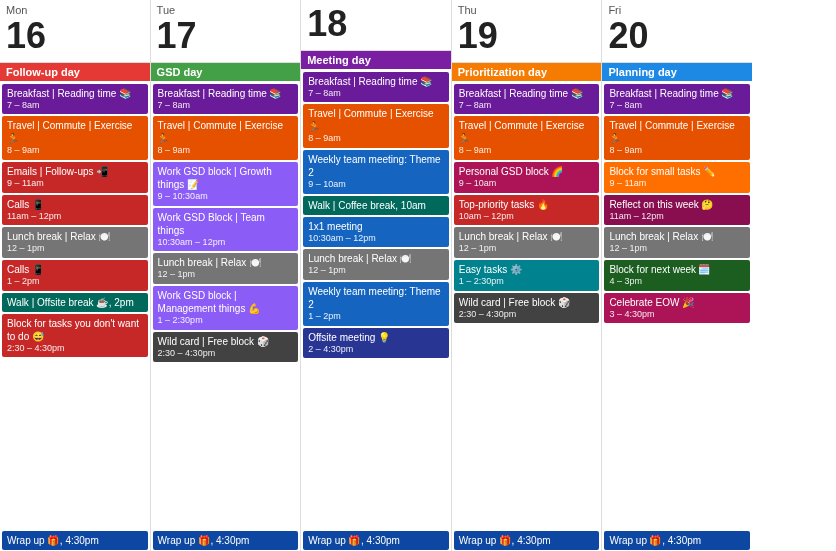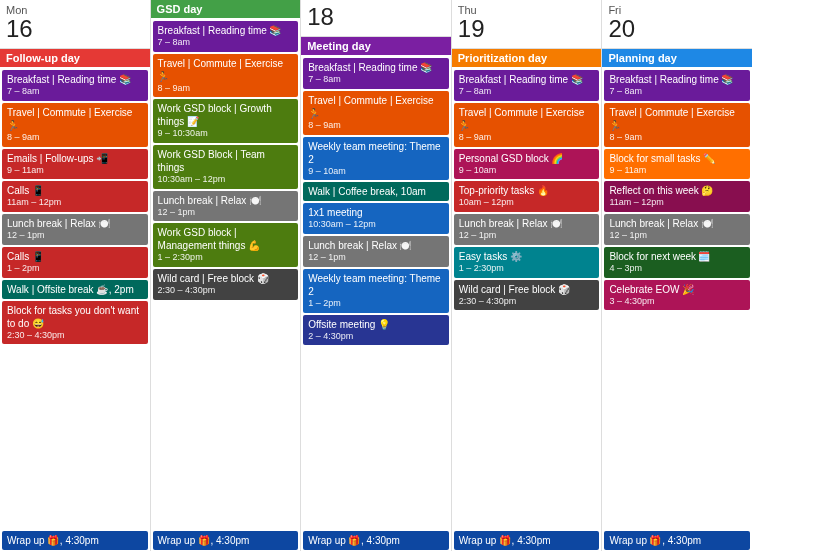--- a/index.html
+++ b/index.html
@@ -2,40 +2,40 @@
 <html><head>
   <meta charset="utf-8">
   <style>
     * { box-sizing: border-box; margin: 0; padding: 0; }
     body { font-family: Arial, sans-serif; font-size: 11px; background: #fff; }
     .calendar { display: flex; width: 752px; min-height: 551px; }
     .day-col { flex: 1; border-right: 1px solid #ddd; display: flex; flex-direction: column; }
     .day-col:last-child { border-right: none; }
     .day-header { padding: 4px 6px 6px 6px; border-bottom: 1px solid #ddd; }
     .day-name { font-size: 11px; color: #555; }
-    .day-num { font-size: 24px; font-weight: 400; color: #222; line-height: 1.1; }
+    .day-num { font-size: 36px; font-weight: 700; color: #222; line-height: 1.1; }
     .day-label { padding: 3px 6px; font-size: 11px; font-weight: bold; color: #fff; margin-bottom: 2px; }
     .event { padding: 3px 5px; margin: 1px 2px; border-radius: 2px; font-size: 10px; line-height: 1.3; color: #fff; font-weight: 500; }
     .event .time { font-size: 9px; display: block; opacity: 0.9; }
     .spacer { flex: 1; }
 
     
     .label-red { background: #e53935; }
     .label-green { background: #43a047; }
     .label-purple { background: #7b1fa2; }
     .label-orange { background: #f57c00; }
     .label-blue { background: #1e88e5; }
 
     
     .ev-purple { background: #6a1b9a; }
     .ev-orange { background: #e65100; }
     .ev-red { background: #c62828; }
     .ev-teal { background: #00695c; }
     .ev-grey { background: #757575; }
-    .ev-green { background: #4d7c0f; }
+    .ev-green { background: #8b5cf6; }
     .ev-blue { background: #1565c0; }
     .ev-pink { background: #ad1457; }
     .ev-indigo { background: #283593; }
     .ev-cyan { background: #00838f; }
     .ev-darkgrey { background: #424242; }
     .ev-magenta { background: #880e4f; }
     .ev-darkgreen { background: #1b5e20; }
     .ev-amber { background: #ff6f00; }
     .ev-wrap-up { background: #0d47a1; }
   </style>
@@ -54,20 +54,24 @@
       <div class="event ev-red"><span>Emails | Follow-ups 📲</span><span class="time">9 – 11am</span></div>
       <div class="event ev-red"><span>Calls 📱</span><span class="time">11am – 12pm</span></div>
       <div class="event ev-grey"><span>Lunch break | Relax 🍽️</span><span class="time">12 – 1pm</span></div>
       <div class="event ev-red"><span>Calls 📱</span><span class="time">1 – 2pm</span></div>
       <div class="event ev-teal"><span>Walk | Offsite break ☕, 2pm</span></div>
       <div class="event ev-red"><span>Block for tasks you don't want to do 😅</span><span class="time">2:30 – 4:30pm</span></div>
       <div class="spacer"></div>
       <div class="event ev-wrap-up">Wrap up 🎁, 4:30pm</div>
     </div>
     <div class="day-col">
+      <div class="day-header">
+        <div class="day-name">Tue</div>
+        <div class="day-num">17</div>
+      </div>
       <div class="day-label label-green">GSD day</div>
       <div class="event ev-purple"><span>Breakfast | Reading time 📚</span><span class="time">7 – 8am</span></div>
       <div class="event ev-orange"><span>Travel | Commute | Exercise 🏃</span><span class="time">8 – 9am</span></div>
       <div class="event ev-green"><span>Work GSD block | Growth things 📝</span><span class="time">9 – 10:30am</span></div>
       <div class="event ev-green"><span>Work GSD Block | Team things</span><span class="time">10:30am – 12pm</span></div>
       <div class="event ev-grey"><span>Lunch break | Relax 🍽️</span><span class="time">12 – 1pm</span></div>
       <div class="event ev-green"><span>Work GSD block | Management things 💪</span><span class="time">1 – 2:30pm</span></div>
       <div class="event ev-darkgrey"><span>Wild card | Free block 🎲</span><span class="time">2:30 – 4:30pm</span></div>
       <div class="spacer"></div>
       <div class="event ev-wrap-up">Wrap up 🎁, 4:30pm</div>

